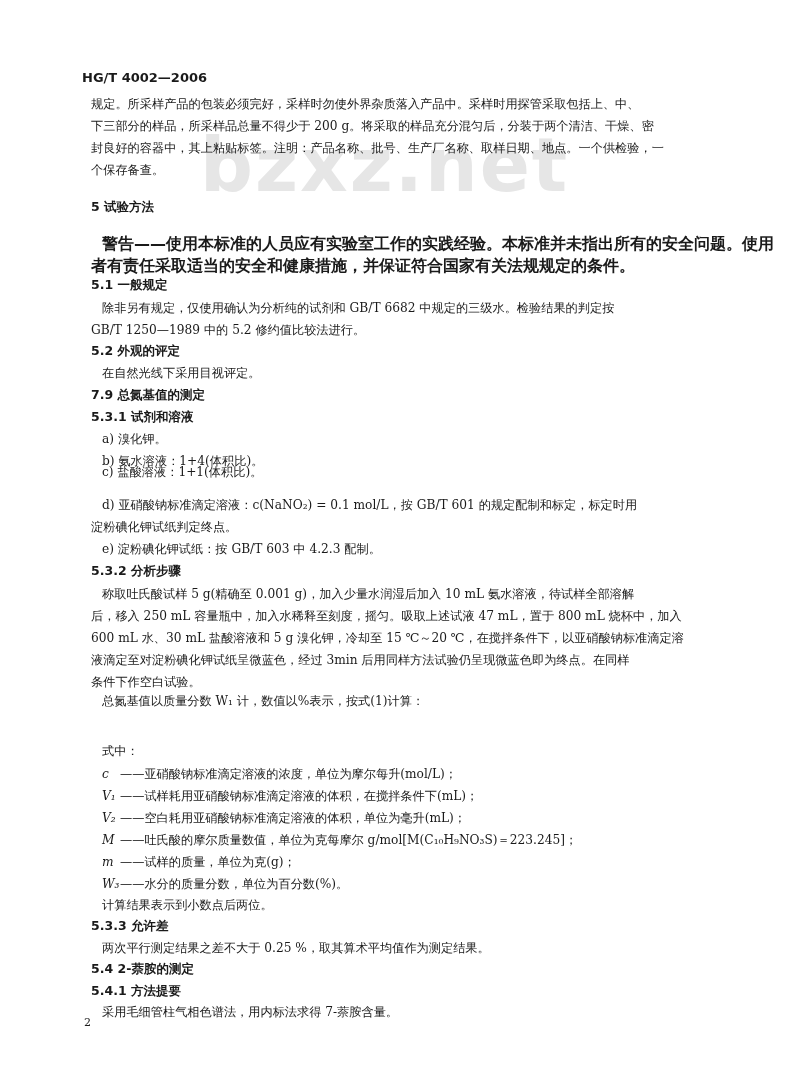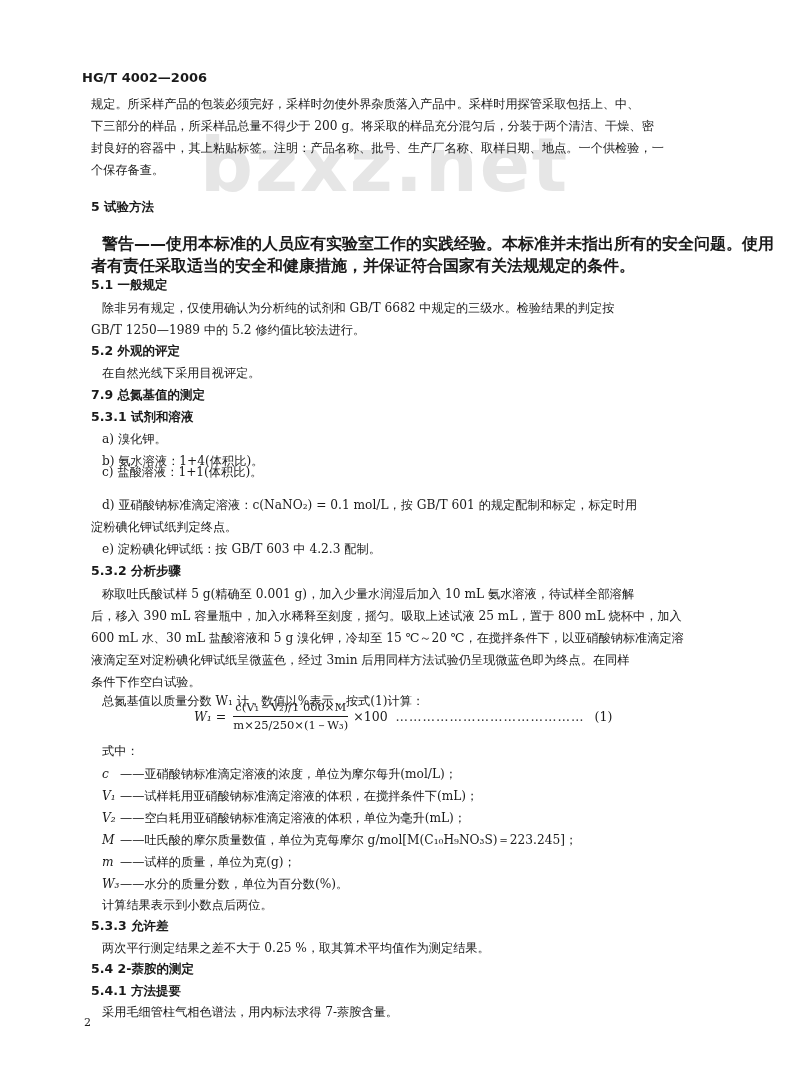--- a/index.html
+++ b/index.html
@@ -67,37 +67,27 @@
     <div class="line noind head" style="top:411px">5.3.1  试剂和溶液</div>
     <div class="line ind" style="top:433px">a)  溴化钾。</div>
     <div class="line ind" style="top:455px">b)  氨水溶液：1+4(体积比)。</div>
     <div class="line ind" style="top:466px">c)  盐酸溶液：1+1(体积比)。</div>
     <div class="line ind" style="top:499px">d)  亚硝酸钠标准滴定溶液：c(NaNO₂) = 0.1 mol/L，按 GB/T 601 的规定配制和标定，标定时用</div>
     <div class="line noind" style="top:521px">淀粉碘化钾试纸判定终点。</div>
     <div class="line ind" style="top:543px">e)  淀粉碘化钾试纸：按 GB/T 603 中 4.2.3 配制。</div>
 
     <div class="line noind head" style="top:565px">5.3.2  分析步骤</div>
     <div class="line ind" style="top:588px">称取吐氏酸试样 5 g(精确至 0.001 g)，加入少量水润湿后加入 10 mL 氨水溶液，待试样全部溶解</div>
-    <div class="line noind" style="top:610px">后，移入 390 mL 容量瓶中，加入水稀释至刻度，摇匀。吸取上述试液 25 mL，置于 800 mL 烧杯中，加入</div>
+    <div class="line noind" style="top:610px">后，移入 250 mL 容量瓶中，加入水稀释至刻度，摇匀。吸取上述试液 47 mL，置于 800 mL 烧杯中，加入</div>
     <div class="line noind" style="top:632px">600 mL 水、30 mL 盐酸溶液和 5 g 溴化钾，冷却至 15 ℃～20 ℃，在搅拌条件下，以亚硝酸钠标准滴定溶</div>
     <div class="line noind" style="top:654px">液滴定至对淀粉碘化钾试纸呈微蓝色，经过 3min 后用同样方法试验仍呈现微蓝色即为终点。在同样</div>
     <div class="line noind" style="top:676px">条件下作空白试验。</div>
     <div class="line ind" style="top:695px">总氮基值以质量分数 W₁ 计，数值以%表示，按式(1)计算：</div>
   </div>
 
-  <div class="formula">
-    <span class="lhs">W₁ =</span>
-    <span class="frac">
-      <span class="num">c(V₁－V₂)/1 000×M</span>
-      <span class="den">m×25/250×(1－W₃)</span>
-    </span>
-    <span class="times">×100</span>
-    <span class="dots">……………………………………</span>
-    <span class="eqno">(1)</span>
-  </div>
 
   <div class="content" style="top:0">
     <div class="line ind" style="top:745px">式中：</div>
 
     <div class="line ind" style="top:768px">
       <span class="var">c</span><span>——亚硝酸钠标准滴定溶液的浓度，单位为摩尔每升(mol/L)；</span>
     </div>
     <div class="line ind" style="top:790px">
       <span class="var">V₁</span><span>——试样耗用亚硝酸钠标准滴定溶液的体积，在搅拌条件下(mL)；</span>
     </div>

